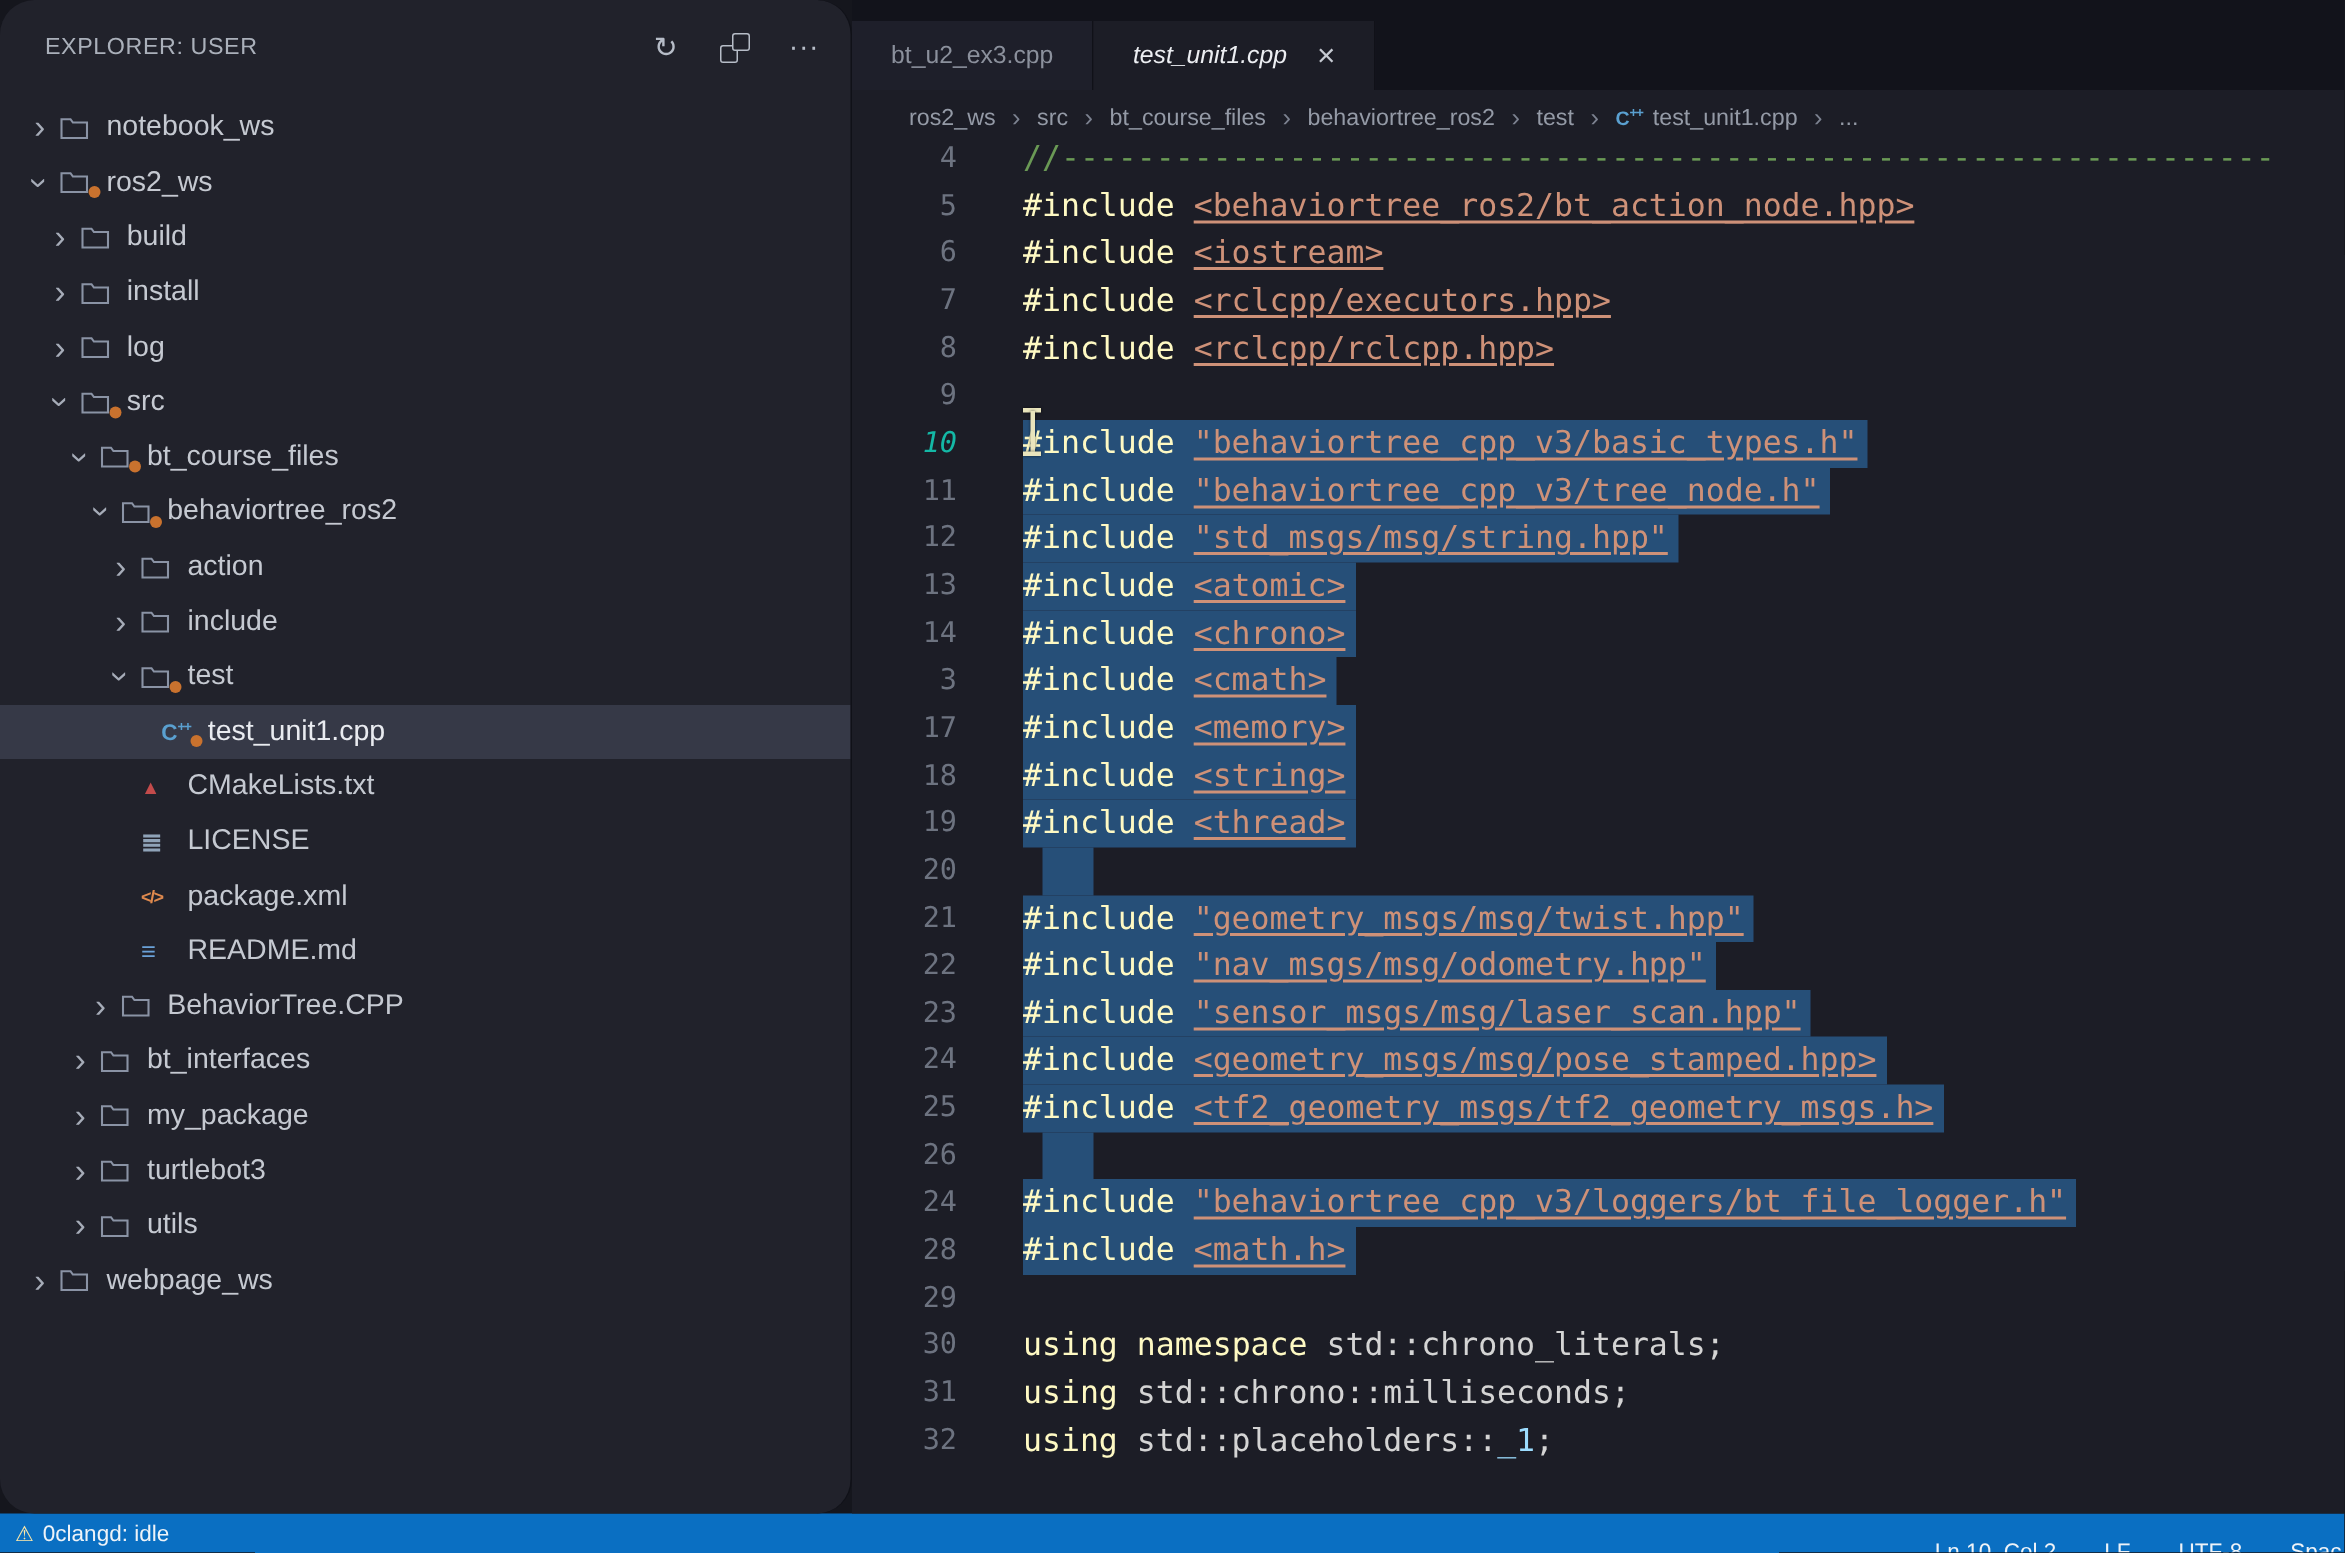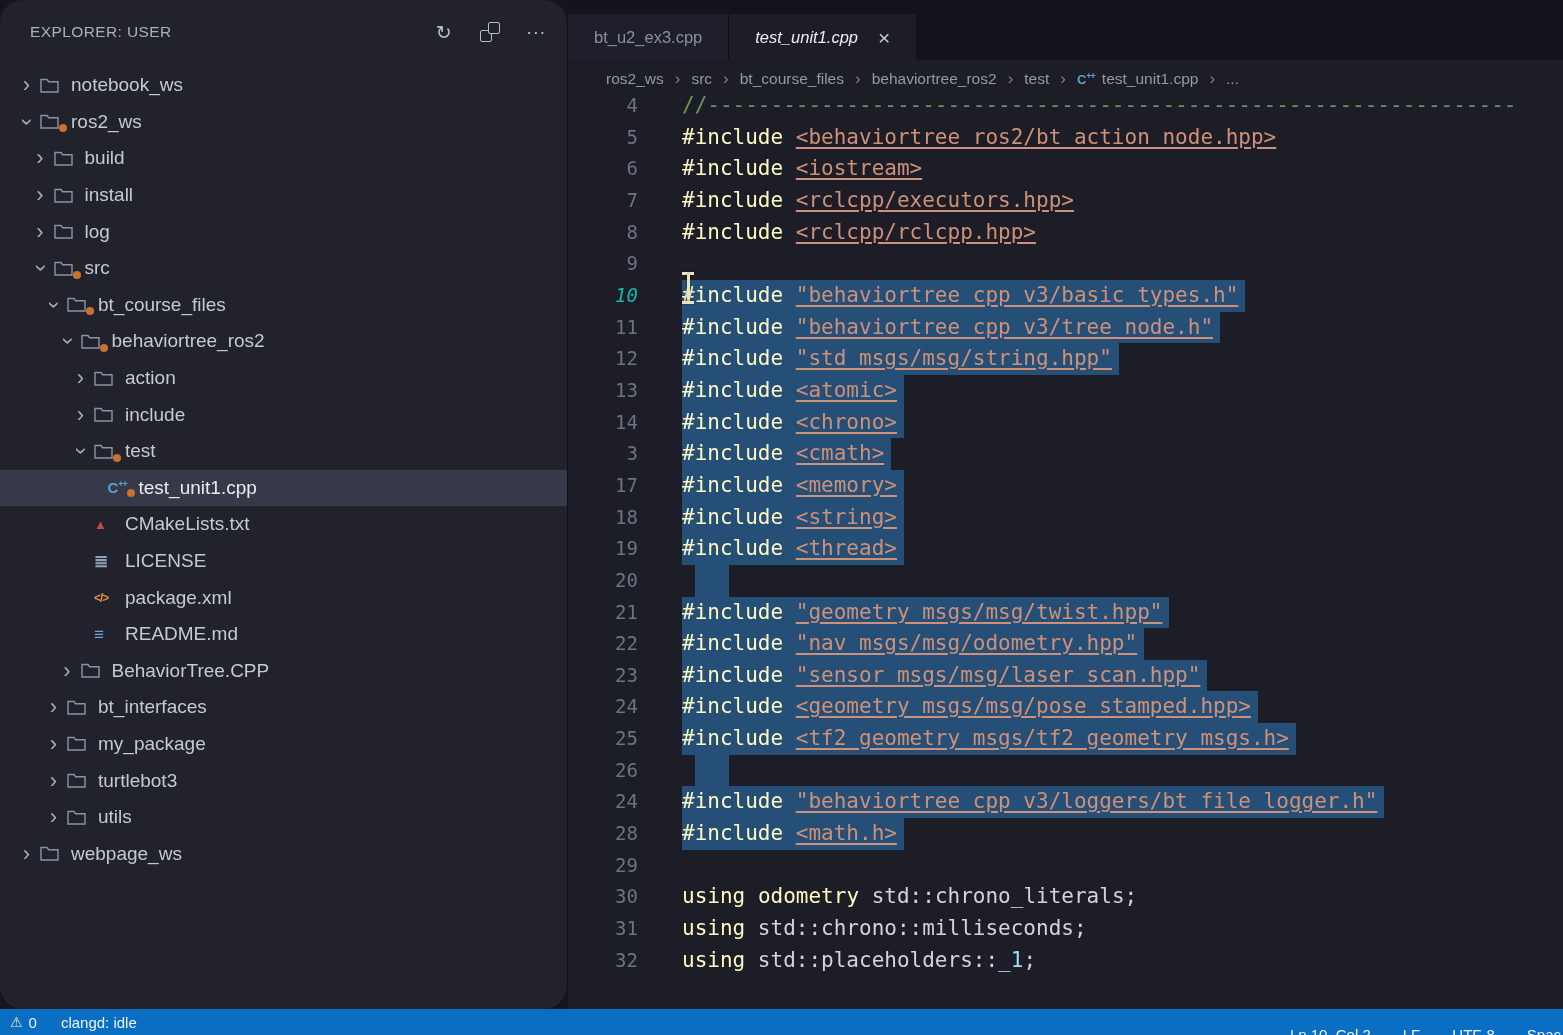--- a/index.html
+++ b/index.html
@@ -80,21 +80,21 @@
   .ibeam .t{left:2px;right:2px;top:0;height:3px;}
   .ibeam .b{left:2px;right:2px;bottom:0;height:3px;}
 
   
   .statusbar{height:26px;background:var(--c-statusbar,#0a6fc2);display:flex;
     align-items:center;justify-content:space-between;color:#eef3f8;font-size:15px;
     padding:0 2px 0 10px;overflow:hidden;}
   .sb-left{display:flex;align-items:center;}
   .sb-item{display:flex;align-items:center;gap:6px;cursor:pointer;white-space:nowrap;}
   .warn-icon{color:#ffe9a8;font-size:14px;}
-  .sb-lang{margin-left:24px;}
+  .sb-lang{}
   .sb-right{display:flex;align-items:center;gap:32px;white-space:nowrap;margin-top:24px;}
 </style>
 </head>
 <body>
 
 <div class="app">
 
   <aside class="sidebar">
     <div class="sidebar-header">
       <span class="sidebar-title">EXPLORER: USER</span>
@@ -364,21 +364,21 @@
         <div class="line"><span class="ln">20</span><span class="lc"><span class="sel empty"></span></span></div>
         <div class="line"><span class="ln">21</span><span class="lc"><span class="sel"><span class="tk-k">#include </span><span class="tk-s">"geometry_msgs/msg/twist.hpp"</span></span></span></div>
         <div class="line"><span class="ln">22</span><span class="lc"><span class="sel"><span class="tk-k">#include </span><span class="tk-s">"nav_msgs/msg/odometry.hpp"</span></span></span></div>
         <div class="line"><span class="ln">23</span><span class="lc"><span class="sel"><span class="tk-k">#include </span><span class="tk-s">"sensor_msgs/msg/laser_scan.hpp"</span></span></span></div>
         <div class="line"><span class="ln">24</span><span class="lc"><span class="sel"><span class="tk-k">#include </span><span class="tk-s">&lt;geometry_msgs/msg/pose_stamped.hpp&gt;</span></span></span></div>
         <div class="line"><span class="ln">25</span><span class="lc"><span class="sel"><span class="tk-k">#include </span><span class="tk-s">&lt;tf2_geometry_msgs/tf2_geometry_msgs.h&gt;</span></span></span></div>
         <div class="line"><span class="ln">26</span><span class="lc"><span class="sel empty"></span></span></div>
         <div class="line"><span class="ln">24</span><span class="lc"><span class="sel"><span class="tk-k">#include </span><span class="tk-s">"behaviortree_cpp_v3/loggers/bt_file_logger.h"</span></span></span></div>
         <div class="line"><span class="ln">28</span><span class="lc"><span class="sel"><span class="tk-k">#include </span><span class="tk-s">&lt;math.h&gt;</span></span></span></div>
         <div class="line"><span class="ln">29</span><span class="lc"></span></div>
-        <div class="line"><span class="ln">30</span><span class="lc"><span class="tk-k">using</span><span class="tk-d"> </span><span class="tk-k">odometry</span><span class="tk-d"> std::chrono_literals;</span></span></div>
+        <div class="line"><span class="ln">30</span><span class="lc"><span class="tk-k">using</span><span class="tk-d"> </span><span class="tk-k">namespace</span><span class="tk-d"> std::chrono_literals;</span></span></div>
         <div class="line"><span class="ln">31</span><span class="lc"><span class="tk-k">using</span><span class="tk-d"> std::chrono::milliseconds;</span></span></div>
         <div class="line"><span class="ln">32</span><span class="lc"><span class="tk-k">using</span><span class="tk-d"> std::placeholders::</span><span class="tk-v">_1</span><span class="tk-d">;</span></span></div>
       </div>
     <div class="ibeam">
       <i class="t"></i>
         <i class="v"></i>
         <i class="b"></i>
     </div>
   </main>
 

